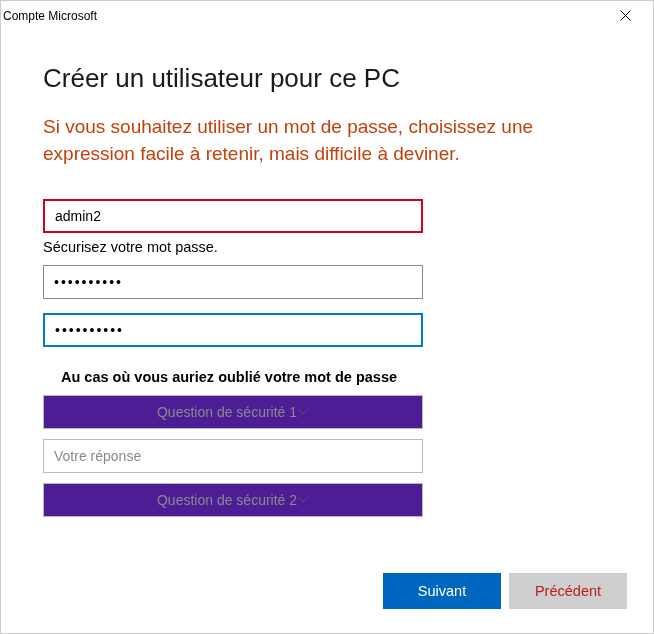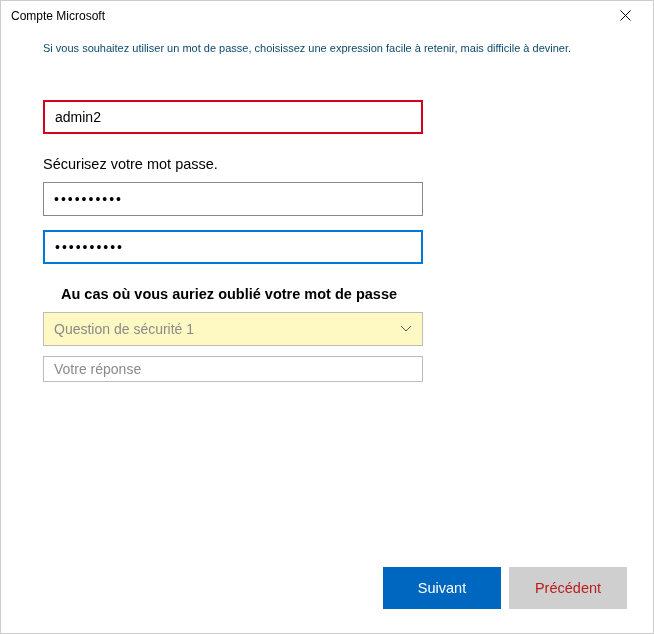--- a/index.html
+++ b/index.html
@@ -11,21 +11,21 @@
     background: #fff;
     color: #000;
     border: 1px solid #ccc;
     position: relative;
   }
   .titlebar {
     height: 30px;
     display: flex;
     align-items: center;
     justify-content: space-between;
-    padding: 0 8px 0 10px;
+    padding: 0 8px 0 2px;
     font-size: 12px;
   }
   .close-btn {
     width: 40px;
     height: 28px;
     display: flex;
     align-items: center;
     justify-content: center;
     font-size: 14px;
     cursor: pointer;
@@ -33,94 +33,94 @@
   .content {
     padding: 10px 42px 0 42px;
   }
   h1 {
     font-weight: 400;
     font-size: 26px;
     margin: 22px 0 20px 0;
     color: #1a1a1a;
   }
   .intro {
-    font-size: 11px;
+    font-size: 19px;
     line-height: 1.4;
-    color: #0c4a6e;
-    margin-bottom: 44px;
+    color: #c2410c;
+    margin-bottom: 32px;
   }
   .section-label {
     font-size: 14.5px;
     margin-bottom: 10px;
     color: #000;
   }
   .section-label.bold { font-weight: 600; margin-left: 18px; }
   .field {
     width: 380px;
     height: 34px;
     padding: 0 10px;
     font-size: 14px;
     font-family: inherit;
     outline: none;
     display: block;
   }
   .field-username {
     border: 2px solid #d6001c;
-    margin-bottom: 22px;
+    margin-bottom: 6px;
   }
   .field-pw1 {
     border: 1px solid #888;
     margin-bottom: 14px;
     letter-spacing: 2px;
   }
   .field-pw2 {
     border: 2px solid #0078d7;
     margin-bottom: 22px;
     letter-spacing: 2px;
   }
   .dropdown {
     width: 380px;
     height: 34px;
     border: 1px solid #bcbcbc;
     display: flex;
     align-items: center;
-    justify-content: space-between;
+    justify-content: center;
     padding: 0 10px;
     color: #8a8a8a;
     font-size: 14px;
     margin-bottom: 10px;
     cursor: pointer;
-    background: #fef9c3;
+    background: #4c1d95;
   }
   .dropdown .chev {
     font-size: 11px;
     color: #666;
   }
   .answer-field {
     width: 380px;
-    height: 26px;
+    height: 34px;
     border: 1px solid #bcbcbc;
     padding: 0 10px;
     font-size: 14px;
     color: #000;
     margin-bottom: 10px;
     display: block;
     outline: none;
   }
   .answer-field::placeholder { color: #8a8a8a; }
   .footer {
     position: absolute;
     bottom: 24px;
     right: 26px;
     display: flex;
     gap: 8px;
   }
   .btn {
     min-width: 118px;
-    height: 42px;
+    height: 36px;
     border: none;
     font-size: 14.5px;
     font-family: inherit;
     cursor: pointer;
   }
   .btn-primary {
     background: #0067c0;
     color: #fff;
   }
   .btn-secondary {
@@ -136,20 +136,21 @@
   <div class="close-btn">
     <span>
       <svg width="11" height="11" viewBox="0 0 11 11">
           <path d="M0.5 0.5 L10.5 10.5 M10.5 0.5 L0.5 10.5" stroke="#000" stroke-width="1"></path>
         </svg>
     </span>
   </div>
 </div>
 
 <div class="content">
+  <h1>Créer un utilisateur pour ce PC</h1>
   <div class="intro">Si vous souhaitez utiliser un mot de passe, choisissez une expression facile à retenir, mais difficile à deviner.</div>
 
   <input type="text" class="field field-username" value="admin2" style="">
 
   <div class="section-label">Sécurisez votre mot passe.</div>
   <input type="text" class="field field-pw1" value="••••••••••" style="">
   <input type="text" class="field field-pw2" value="••••••••••" style="">
 
   <div class="section-label bold">Au cas où vous auriez oublié votre mot de passe</div>
 
@@ -157,18 +158,26 @@
     <span>Question de sécurité 1</span>
     <span class="chev">
       <svg width="12" height="8" viewBox="0 0 12 8">
           <path d="M1 1 L6 6 L11 1" stroke="#555" stroke-width="1" fill="none"></path>
         </svg>
     </span>
   </div>
 
   <input type="text" class="answer-field" placeholder="Votre réponse" style="">
 
+  <div class="dropdown">
+    <span>Question de sécurité 2</span>
+    <span class="chev">
+      <svg width="12" height="8" viewBox="0 0 12 8">
+          <path d="M1 1 L6 6 L11 1" stroke="#555" stroke-width="1" fill="none"></path>
+        </svg>
+    </span>
+  </div>
 </div>
 
 <div class="footer">
   <button class="btn btn-primary">Suivant</button>
   <button class="btn btn-secondary">Précédent</button>
 </div>
 
 </body></html>

